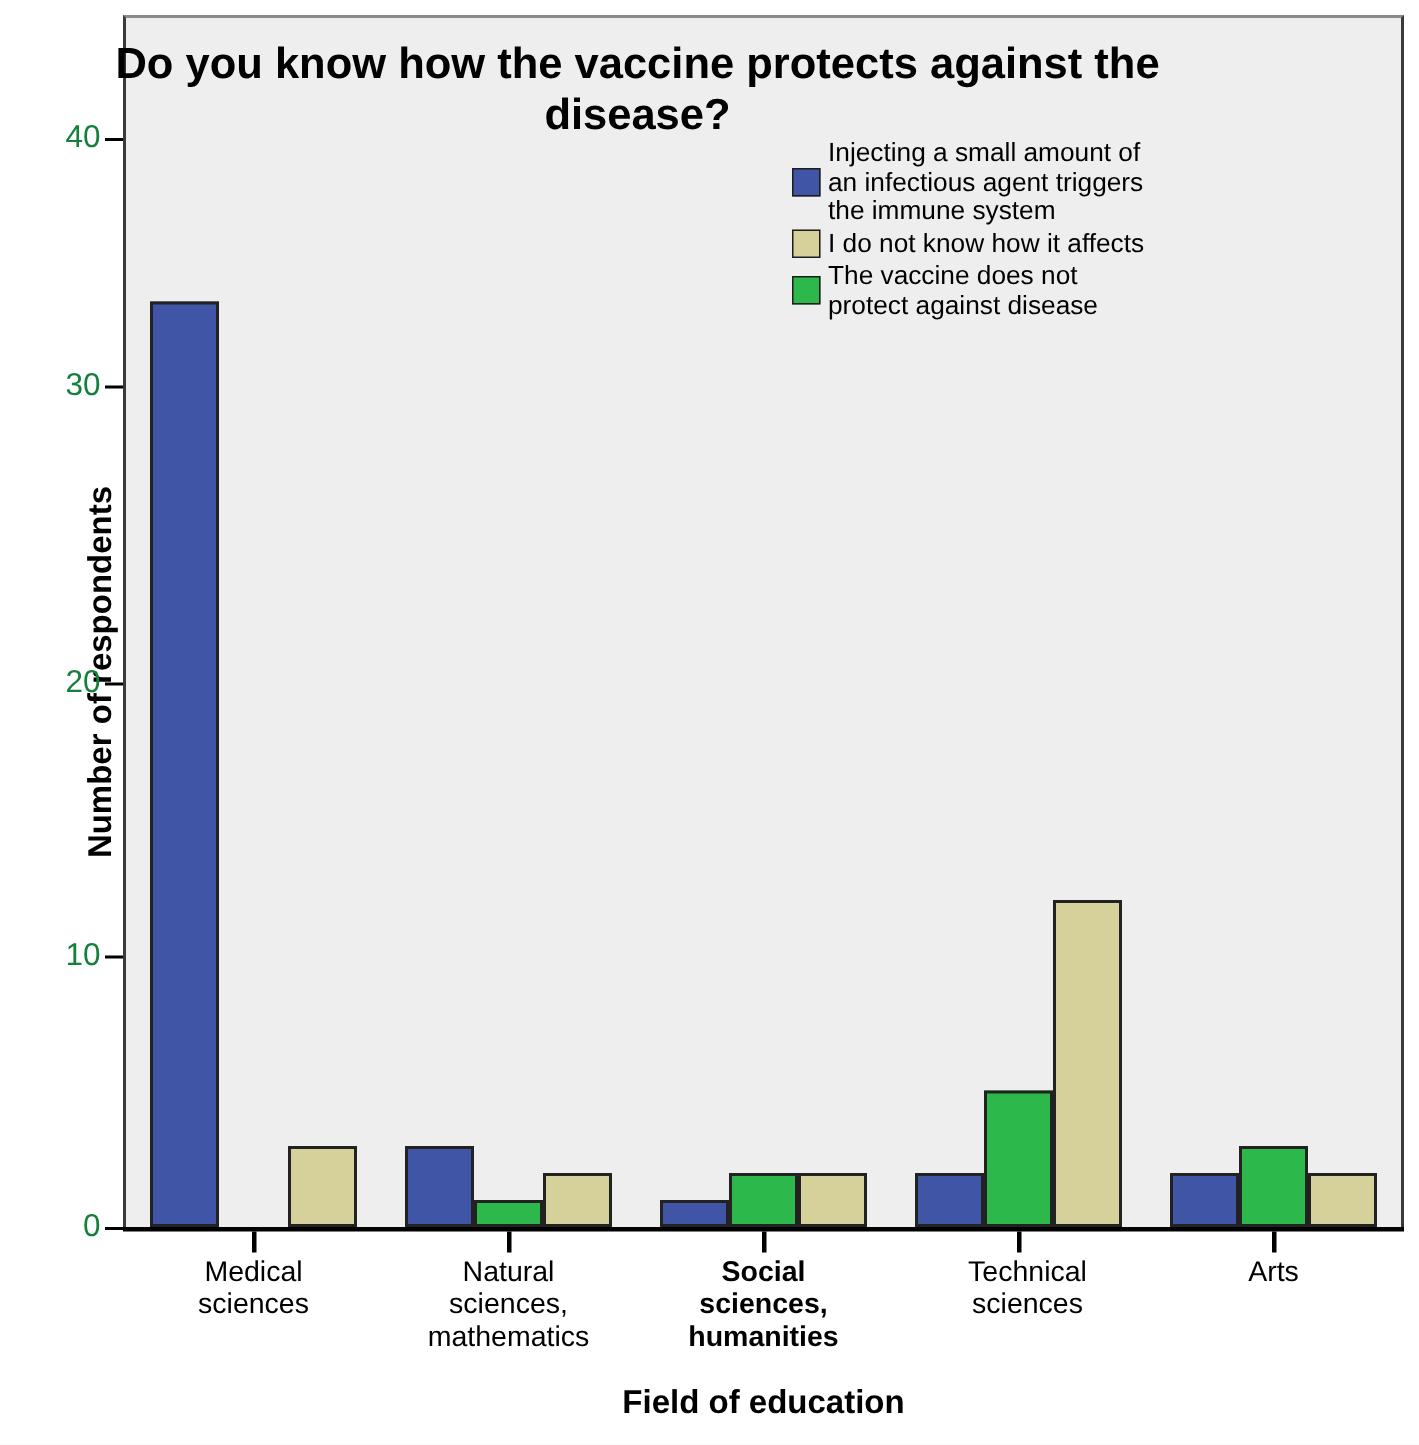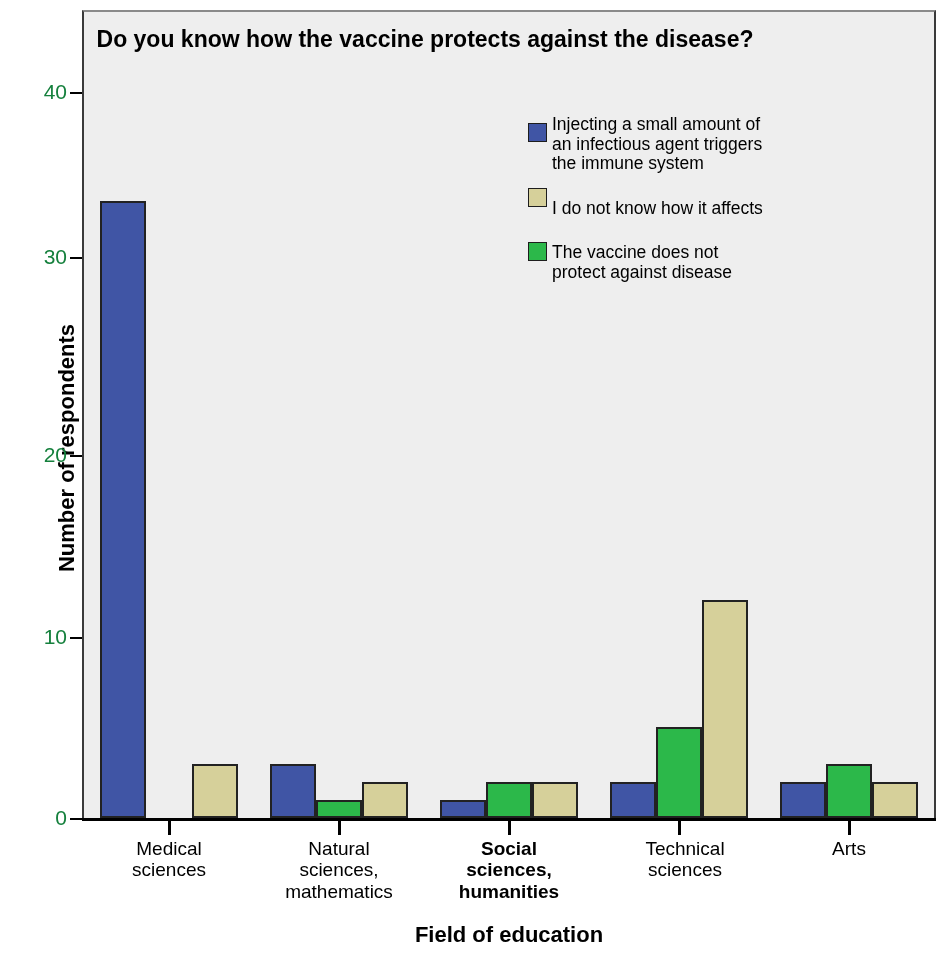--- a/index.html
+++ b/index.html
@@ -62,21 +62,21 @@
     box-sizing: border-box;
   }
 
   
   .chart-title {
     position: absolute;
     left: 30px;
     top: 26px;
     width: 790px;
     text-align: center;
-    font-size: 23px;
+    font-size: 29px;
     font-weight: bold;
     line-height: 1.18;
     color: #000;
   }
 
   
   .legend {
     position: absolute;
     left: 528px;
     top: 92px;
@@ -92,21 +92,20 @@
     height: 19px;
     flex: 0 0 19px;
     border: 1px solid #1d1d1d;
     box-sizing: border-box;
     margin-right: 5px;
   }
   .legend-text {
     font-size: 17.5px;
     line-height: 1.12;
     color: #000;
-    margin-top: 23px;
   }
 
   
   .ytick {
     position: absolute;
     left: 0;
     width: 82px;
     height: 1px;
   }
   .ytick .tick-line {

